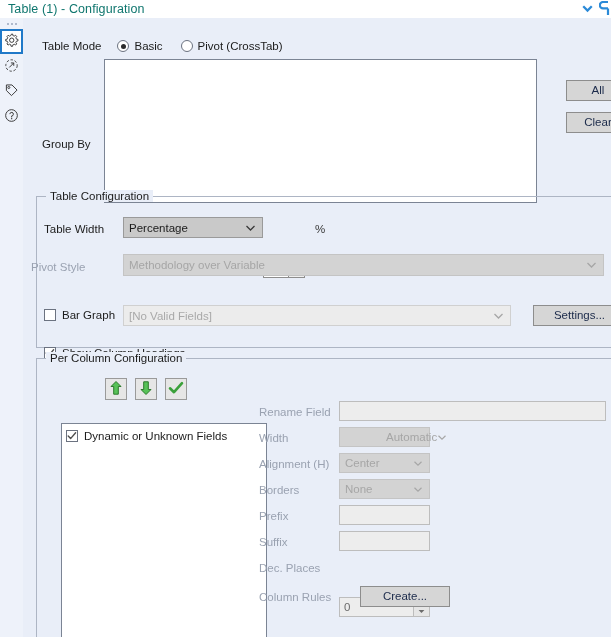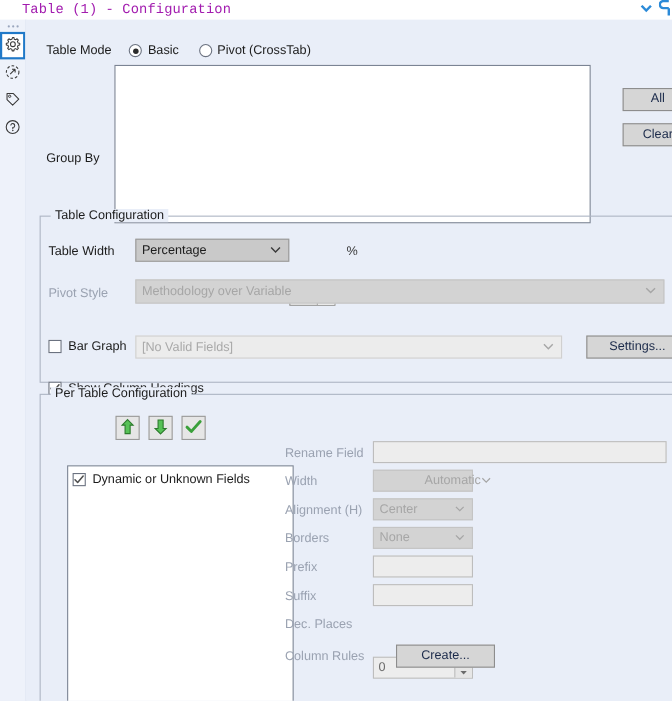--- a/index.html
+++ b/index.html
@@ -21,25 +21,24 @@
   .titlebar {
     position: absolute;
     left: 0; top: 0;
     width: 611px; height: 18px;
     background: #ffffff;
     display: flex;
     align-items: center;
   }
   .titlebar-text {
     font-size: 12.5px;
-    color: #a21caf;
-    padding-left: 20px;
+    color: #0f766e;
+    padding-left: 8px;
     letter-spacing: 0.1px;
     white-space: nowrap;
-    font-family: Liberation Mono, monospace;
   }
   .titlebar-icons {
     margin-left: auto;
     display: flex;
     align-items: center;
     gap: 5px;
     padding-right: 1px;
   }
   .tb-icon { display: block; }
 
@@ -431,21 +430,21 @@
         </div>
       <div>
           <svg width="7" height="5" viewBox="0 0 7 5">
             <path d="M0.6 1 L3.5 4.1 L6.4 1 Z" fill="#3a3a3a"></path>
           </svg>
         </div>
     </span>
   </div>
   <span class="pct-sign" style="left:292px; top:205px;">%</span>
 
-  <span class="fld-label disabled" style="left:21px; top:243px;text-align:right;">Pivot Style</span>
+  <span class="fld-label disabled" style="left:8px; top:243px;text-align:right;">Pivot Style</span>
   <div class="select disabled" style="left:100px; top:236px; width:481px; height:22px;">
     <span>Methodology over Variable</span>
     <span class="chev">
       <svg width="11" height="8" viewBox="0 0 11 8">
           <path d="M1.5 2 L5.5 6 L9.5 2" stroke="#a6a6a6" stroke-width="1.3" fill="none"></path>
         </svg>
     </span>
   </div>
 
   <div class="cb-row" style="left:21px; top:291px;">
@@ -465,21 +464,21 @@
   <div class="cb-row" style="left:21px; top:329px;">
     <span class="checkbox">
       <svg width="12" height="12" viewBox="0 0 12 12" style="position:absolute;left:-1px;top:-1px;">
           <path d="M2.2 6.1 L4.6 8.6 L9.6 2.8" stroke="#4f4f4f" stroke-width="1.4" fill="none" stroke-linecap="round" stroke-linejoin="round"></path>
         </svg>
     </span>
     <span class="cb-label">Show Column Headings</span>
   </div>
 
   <div class="groupbox" id="per-col-box">
-    <span class="gb-title">Per Table Configuration</span>
+    <span class="gb-title">Per Column Configuration</span>
   </div>
 
   <div class="tool-btn" style="left:82px; top:360px;">
     <span>
       <svg width="14" height="16" viewBox="0 0 14 16">
         <path d="M7 1.5 L12 6.5 L9.3 6.5 L9.3 14.2 L4.7 14.2 L4.7 6.5 L2 6.5 Z" fill="#57c257" stroke="#2c7a2c" stroke-width="1"></path>
       </svg>
     </span>
   </div>
   <div class="tool-btn" style="left:112px; top:360px;">

